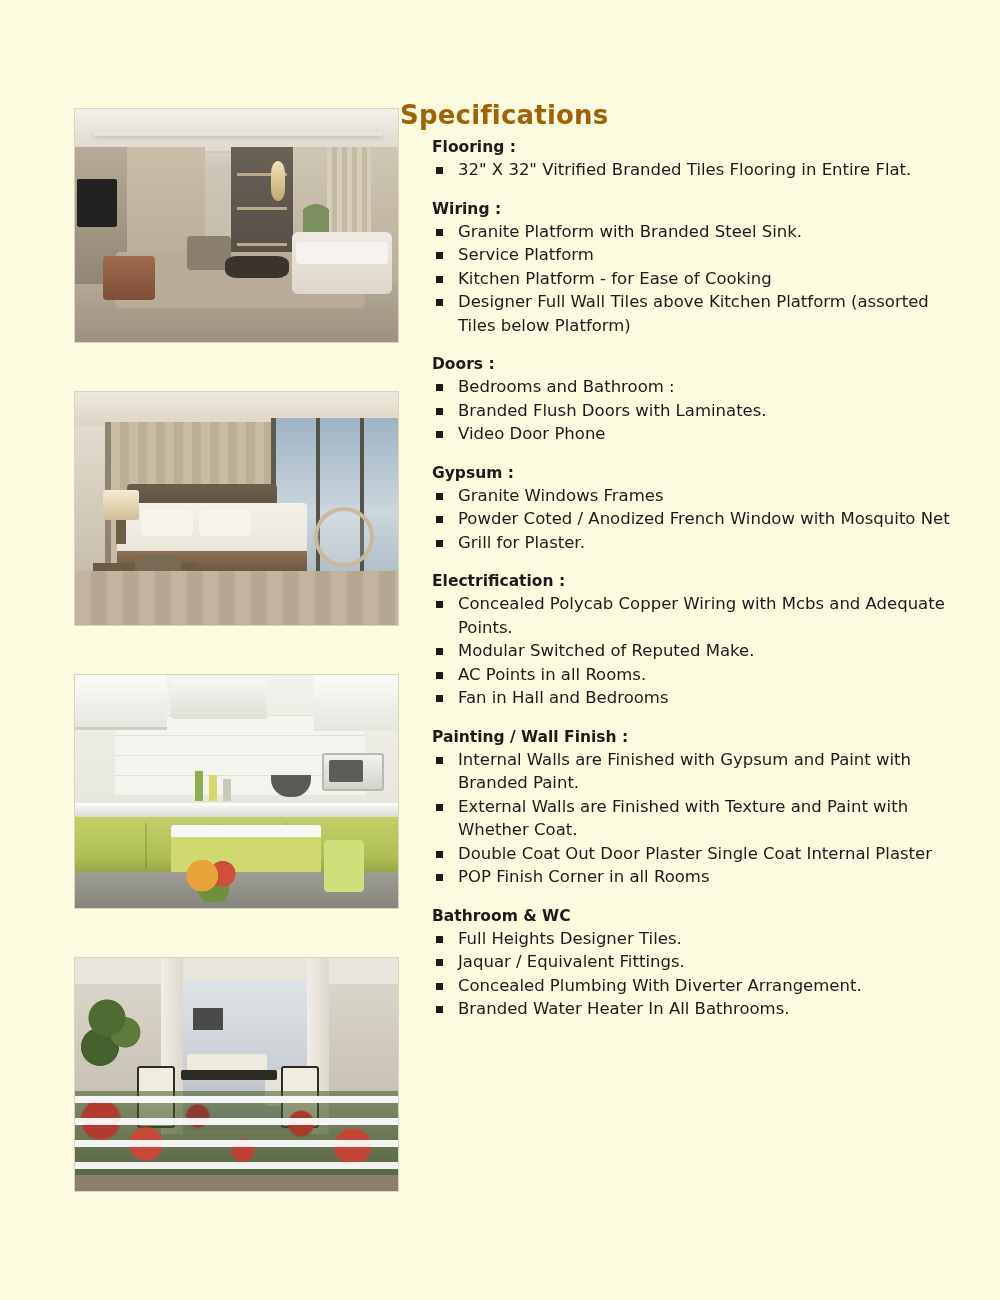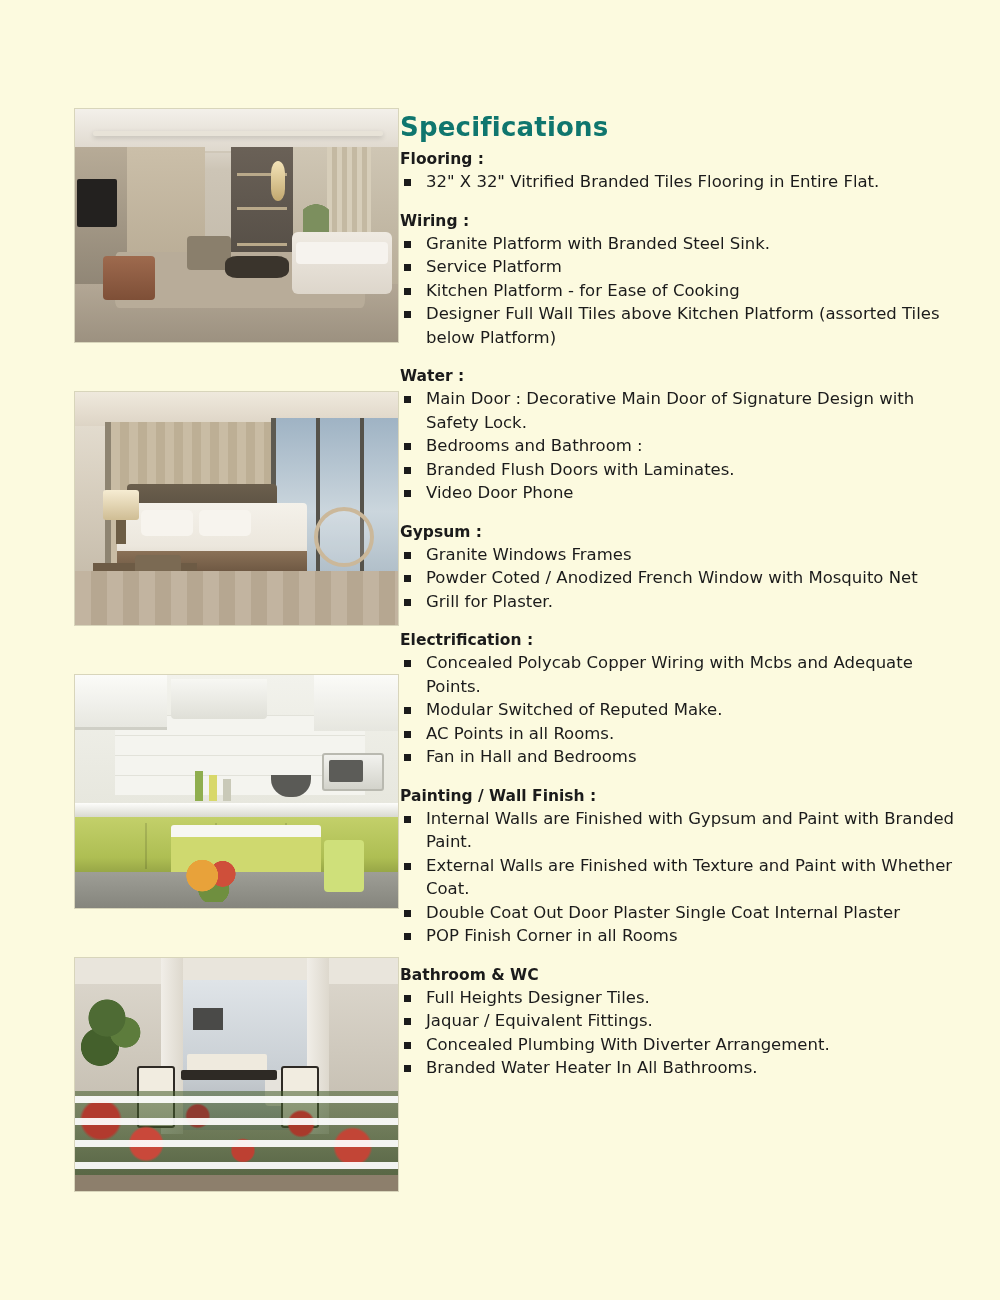--- a/index.html
+++ b/index.html
@@ -342,24 +342,24 @@
     flex: 1;
     padding-top: 100px;
     padding-right: 40px;
     box-sizing: border-box;
     color: #1b1b1b;
   }
   .spec-title {
     font-size: 26px;
     font-weight: bold;
     letter-spacing: .2px;
-    margin: 12px 0 8px 0;
-    color: #0f766e;
-  }
-  .group { margin-bottom: 18px; }
+    margin: 0 0 8px 0;
+    color: #a16207;
+  }
+  .group { margin-bottom: 18px; padding-left: 32px; }
   .group-heading {
     font-size: 15.5px;
     font-weight: bold;
     margin: 0 0 2px 0;
     color: #1b1b1b;
   }
   ul.items {
     list-style: none;
     margin: 0;
     padding: 0;
@@ -484,23 +484,22 @@
           <div class="group">
             <div class="group-heading">Wiring :</div>
             <ul class="items">
               <li><span class="bullet"></span><span>Granite Platform with Branded Steel Sink.</span></li>
               <li><span class="bullet"></span><span>Service Platform</span></li>
               <li><span class="bullet"></span><span>Kitchen Platform - for Ease of Cooking</span></li>
               <li><span class="bullet"></span><span>Designer Full Wall Tiles above Kitchen Platform (assorted Tiles below Platform)</span></li>
             </ul>
           </div>
           <div class="group">
-            <div class="group-heading">Water :</div>
-            <ul class="items">
-              <li><span class="bullet"></span><span>Main Door : Decorative Main Door of Signature Design with Safety Lock.</span></li>
+            <div class="group-heading">Doors :</div>
+            <ul class="items">
               <li><span class="bullet"></span><span>Bedrooms and Bathroom :</span></li>
               <li><span class="bullet"></span><span>Branded Flush Doors with Laminates.</span></li>
               <li><span class="bullet"></span><span>Video Door Phone</span></li>
             </ul>
           </div>
           <div class="group">
             <div class="group-heading">Gypsum :</div>
             <ul class="items">
               <li><span class="bullet"></span><span>Granite Windows Frames</span></li>
               <li><span class="bullet"></span><span>Powder Coted / Anodized French Window with Mosquito Net</span></li>

